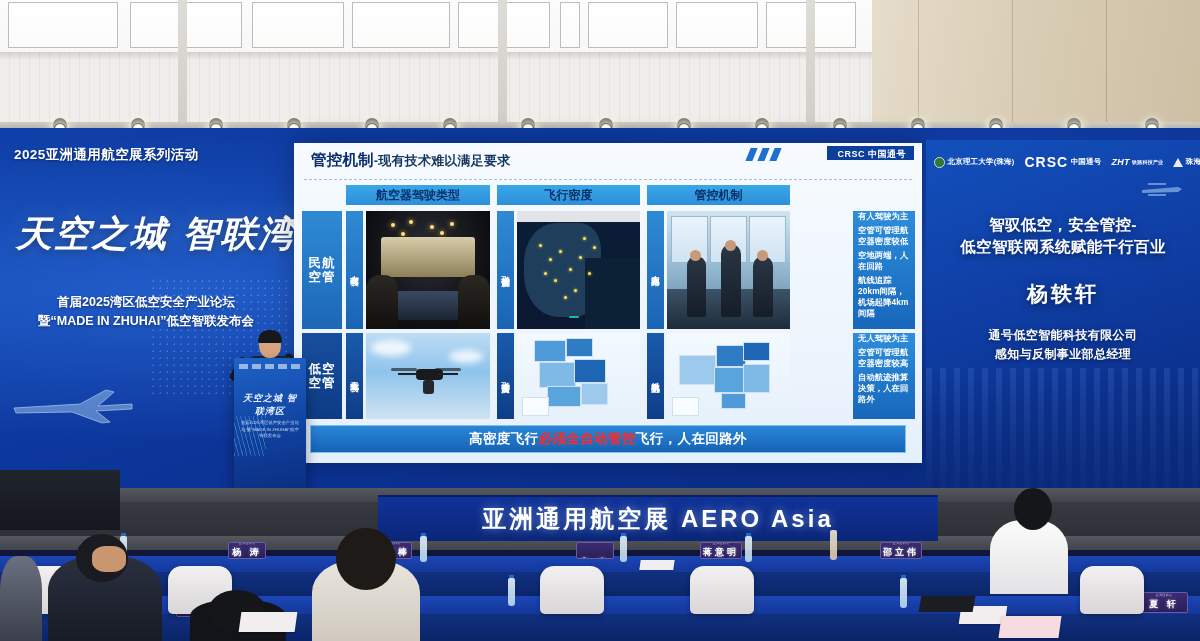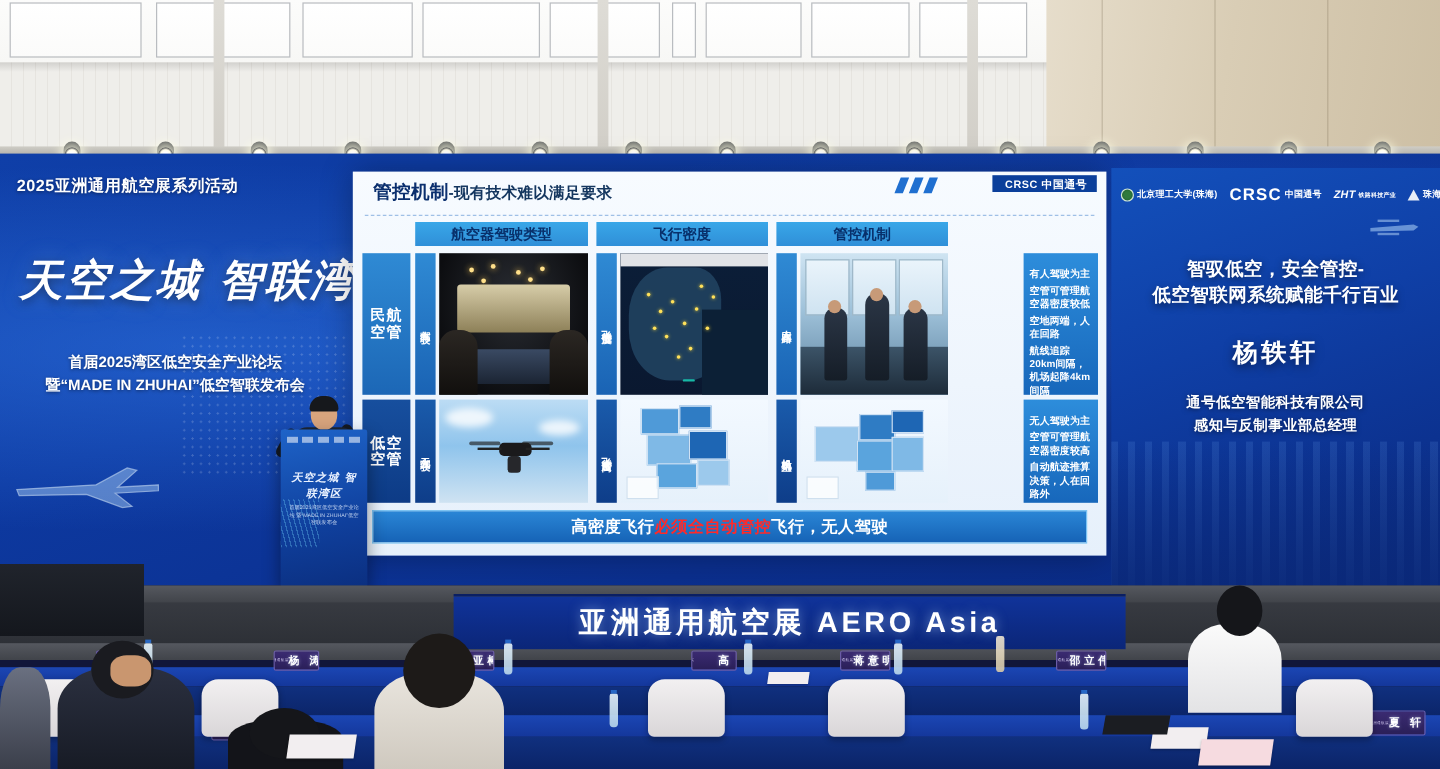--- a/index.html
+++ b/index.html
@@ -156,21 +156,21 @@
   .vlabel {
     position: absolute; width: 17px;
     background: linear-gradient(180deg,#2f8ad4,#1a63b4);
     color:#fff; font-weight:700; font-size:8.5px; line-height:1.05;
     display:flex; align-items:center; justify-content:center; text-align:center;
     writing-mode: vertical-rl; letter-spacing:.5px;
   }
   .vlabel.dark { background: linear-gradient(180deg,#1a5bab,#0e3d89); }
   .cell { position: absolute; overflow: hidden; }
   .infobox {
-    position: absolute; right: 7px; padding: 12px 5px;
+    position: absolute; right: 7px; padding: 0 5px;
     background: linear-gradient(180deg,#2d8ddb,#1767bb);
     color:#fff; font-size:8.3px; line-height:1.32; font-weight:700;
     letter-spacing:.1px;
   }
   .footbar {
     position: absolute; left: 16px; bottom: 10px; width: 596px; height: 28px;
     background: linear-gradient(#2a86d6,#1663b6);
     border: 1px solid #7cc3f2;
     color:#fff; font-size:13.5px; font-weight:700;
     display:flex; align-items:center; justify-content:center; letter-spacing:.4px;
@@ -385,21 +385,21 @@
   
   .table-row {
     position:absolute; background: linear-gradient(#1b46b4,#14379b);
   }
   .table-skirt {
     position:absolute; background: linear-gradient(#10307f,#0b2468);
   }
   .nameplate {
     position:absolute; background: linear-gradient(#3b2b72,#2a1f58);
     border:1px solid #6a5ba8; border-radius:2px;
-    display:flex; align-items:center; justify-content:center;
+    display:flex; flex-direction:column; align-items:center; justify-content:center;
     color:#fff; overflow:hidden;
   }
   .nameplate .tiny {
     font-size:3px; color:#c9bfe8; letter-spacing:.3px; line-height:1;
     margin-bottom:1px; white-space:nowrap;
   }
   .nameplate .nm {
     font-size:9px; font-weight:700; letter-spacing:3px; white-space:nowrap;
     text-shadow:0 0 3px rgba(200,220,255,.6);
   }
@@ -699,21 +699,21 @@
     </div>
     <div class="infobox" style="top:190px;width:62px;height:86px;">
       <div>无人驾驶为主</div>
       <div style="margin-top:3px">空管可管理航空器密度较高</div>
       <div style="margin-top:3px">自动航迹推算决策，人在回路外</div>
     </div>
 
     <div class="footbar">
       <span>高密度飞行</span>
         <span class="red">必须全自动管控</span>
-        <span>飞行，无人驾驶</span>
+        <span>飞行，人在回路外</span>
     </div>
   </div>
 
   <div class="right-panel">
     <div class="rp-bg"></div>
     <div class="rp-city"></div>
     <svg class="rp-drone" viewBox="0 0 52 22">
       <path d="M8 12 L44 9 L48 11 L44 14 L8 15 Z" fill="rgba(190,225,255,.6)"></path>
       <rect x="14" y="5" width="18" height="2" fill="rgba(200,230,255,.55)"></rect>
       <rect x="14" y="16" width="18" height="2" fill="rgba(200,230,255,.55)"></rect>

